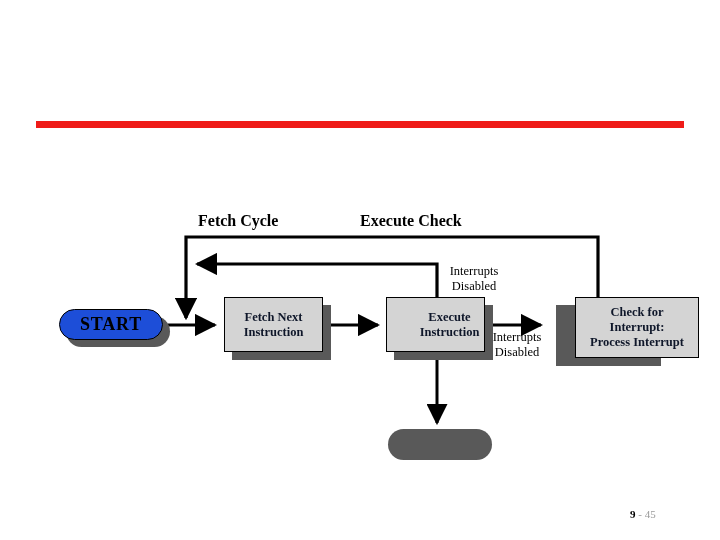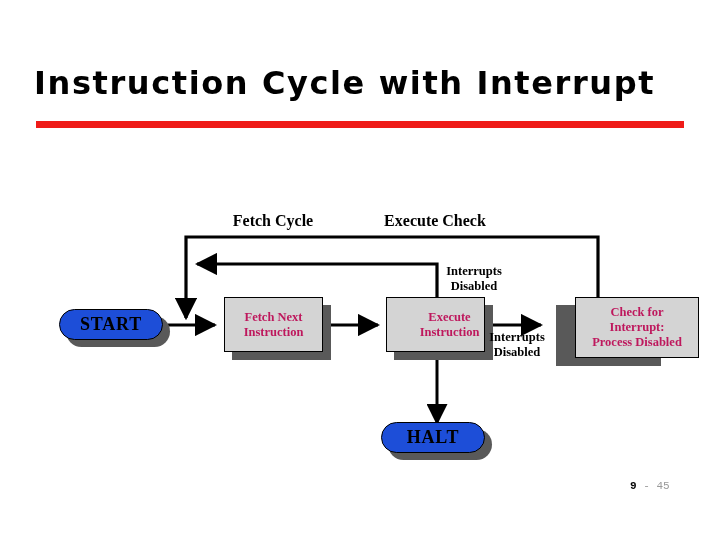--- a/index.html
+++ b/index.html
@@ -57,37 +57,36 @@
   }
 
   
   .phase-header {
     position: absolute;
     font-family: "Liberation Serif", serif;
     font-weight: bold;
     font-size: 16px;
     color: #000000;
     white-space: nowrap;
-    text-align: center;
   }
 
   
   .proc-box {
     position: absolute;
     box-sizing: border-box;
     background: #d4d4d4;
     border: 1.6px solid #000000;
     display: flex;
     align-items: center;
     justify-content: center;
     font-family: "Liberation Serif", serif;
     font-weight: bold;
     font-size: 12.5px;
     line-height: 15px;
-    color: #be185d;
+    color: #0f172a;
     text-align: center;
     z-index: 4;
   }
   .proc-shadow {
     position: absolute;
     background: #595959;
     z-index: 3;
   }
 
   
@@ -111,21 +110,21 @@
     position: absolute;
     background: #595959;
     border-radius: 999px;
     z-index: 3;
   }
 
   
   .edge-label {
     position: absolute;
     font-family: "Liberation Serif", serif;
-    font-weight: bold;
+    font-weight: normal;
     font-size: 12.5px;
     line-height: 15px;
     color: #000000;
     text-align: center;
     white-space: nowrap;
     z-index: 5;
   }
 
   
   #footer-credit {
@@ -135,37 +134,36 @@
     width: 720px;
     text-align: center;
     font-family: "Liberation Sans", sans-serif;
     font-size: 11px;
     color: #878787;
     white-space: nowrap;
   }
   #page-number {
     position: absolute;
     left: 630px;
-    top: 480px;
-    font-family: Liberation Mono, monospace;
+    top: 508px;
+    font-family: Liberation Serif, serif;
     font-size: 11px;
     color: #9a9a9a;
     white-space: nowrap;
   }
   #page-number .pn-current {
     color: #000000;
     font-weight: bold;
   }
 </style>
 </head>
 <body>
 
 <div id="slide">
 
-  <div id="slide-title">Instruction Cycle with Interrupt</div>
   <div id="title-rule"></div>
 
   <div id="diagram">
     <svg width="720" height="540" viewBox="0 0 720 540">
       <defs>
         <marker id="arrowR" viewBox="0 0 10 10" refX="9" refY="5" markerWidth="7" markerHeight="7" orient="auto-start-reverse">
           <path d="M 0 0 L 10 5 L 0 10 z" fill="#000000"></path>
         </marker>
       </defs>
 
@@ -215,26 +213,25 @@
       <span>Execute</span><br>
       <span>Instruction</span>
     </span>
   </div>
 
   <div class="proc-shadow" style="left:556px; top:305px; width:105px; height:61px;"></div>
   <div class="proc-box" style="left:575px; top:297px; width:124px; height:61px;">
     <span>
       <span>Check for</span><br>
       <span>Interrupt:</span><br>
-      <span>Process Disabled</span>
+      <span>Process Interrupt</span>
     </span>
   </div>
 
   <div class="term-shadow" style="left:388px; top:429px; width:104px; height:31px;"></div>
-  <div class="term-shape" style="left:381px; top:422px; width:104px; height:31px;">HALT</div>
 
   <div class="edge-label" style="left:431px; top:264px; width:86px;">
     <span>Interrupts</span><br>
     <span>Disabled</span>
   </div>
   <div class="edge-label" style="left:484px; top:330px; width:66px;">
     <span>Interrupts</span><br>
     <span>Disabled</span>
   </div>
 

